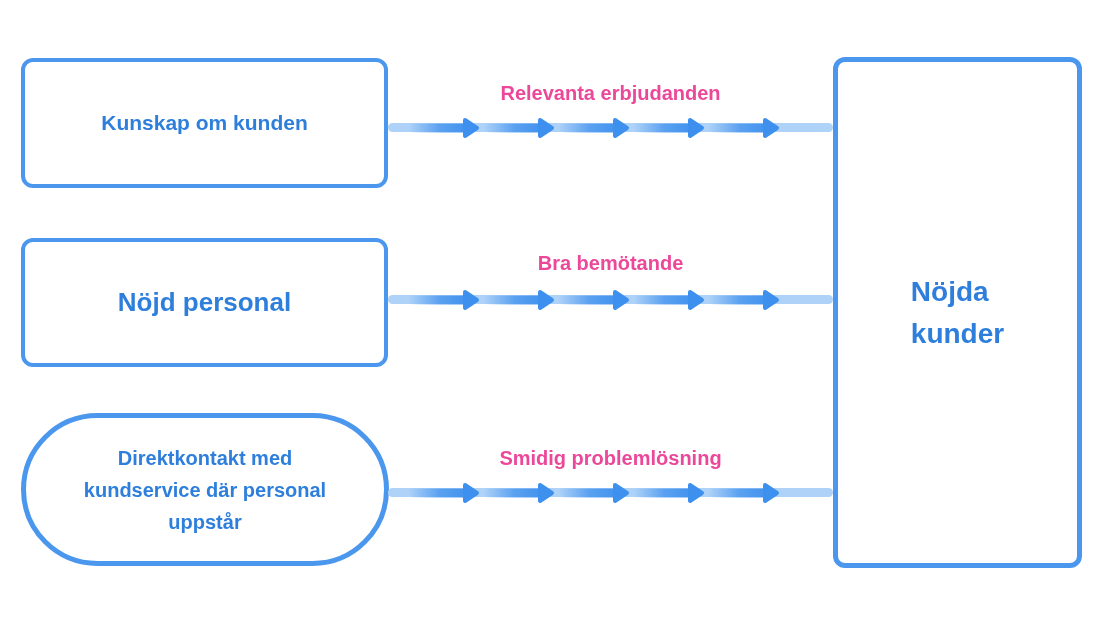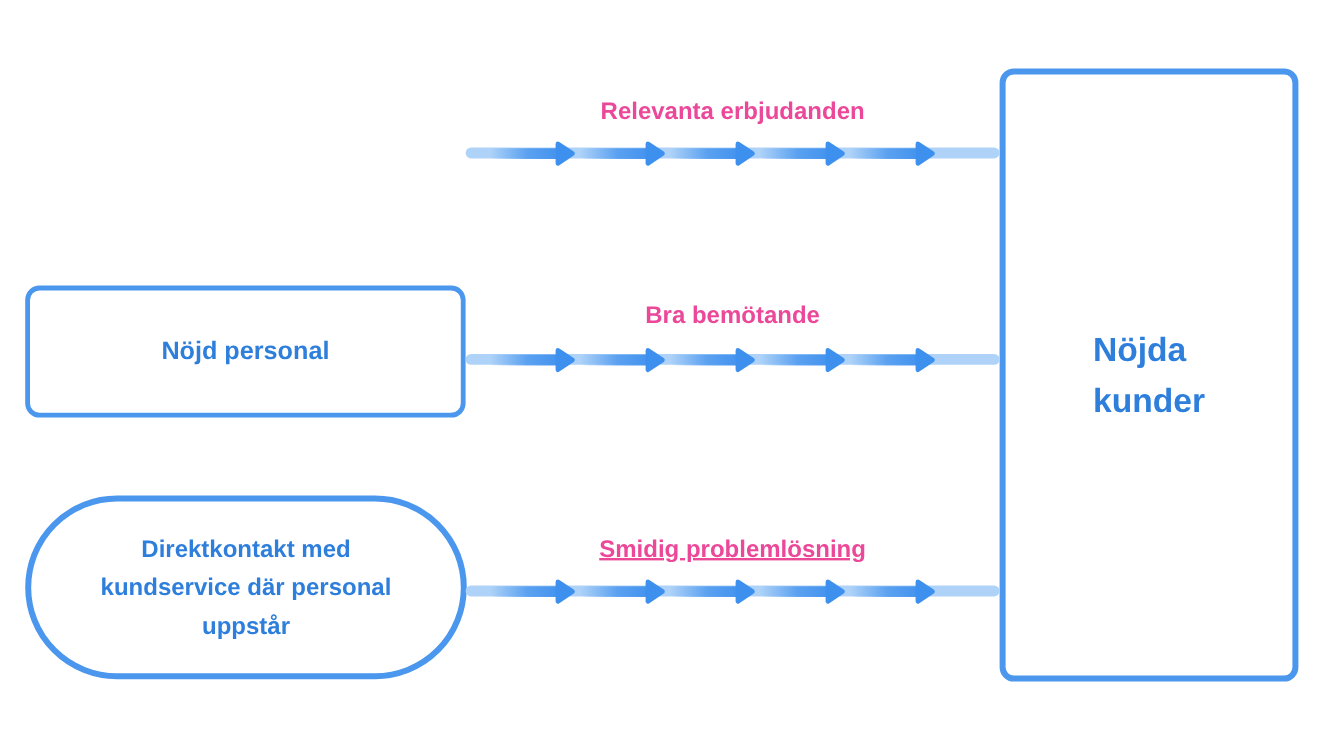--- a/index.html
+++ b/index.html
@@ -24,40 +24,40 @@
     border-radius: 12px;
     display: flex;
     align-items: center;
     justify-content: center;
     text-align: center;
     color: #2E7FDC;
     font-weight: bold;
   }
   .node .node-label { display: block; }
   .node-kunskap   { left: 21px;  top: 58px;  width: 367px; height: 130px; font-size: 21px; }
-  .node-personal  { left: 21px;  top: 238px; width: 367px; height: 110px; font-size: 21px; }
+  .node-personal  { left: 21px;  top: 238px; width: 367px; height: 129px; font-size: 26px; }
   .node-kontakt   { left: 21px;  top: 413px; width: 368px; height: 153px;
                     border-width: 5px; border-radius: 77px; font-size: 20px; line-height: 1.6; }
   .node-kontakt .node-label { max-width: 292px; }
   .node-kunder    { left: 833px; top: 57px;  width: 249px; height: 511px;
                     border-width: 5px; font-size: 28px; line-height: 1.5; }
   .node-kunder .node-label { width: min-content; text-align: left; }
   
   .flow-label {
     position: absolute;
     left: 388px;
     width: 445px;
     text-align: center;
     color: #ec4899;
     font-weight: bold;
     font-size: 20px;
   }
   .flow1 .flow-label { top: 82px;  }
   .flow2 .flow-label { top: 252px; }
-  .flow3 .flow-label { top: 447px; text-decoration: underline; }
+  .flow3 .flow-label { top: 447px; }
   .track {
     position: absolute;
     left: 388px;
     width: 445px;
     height: 9px;
     border-radius: 4.5px;
     background: #AFD3F8;
   }
   .flow1 .track { top: 123px; }
   .flow2 .track { top: 295px; }
@@ -94,20 +94,23 @@
     stroke: #3E90EE;
     stroke-width: 4;
     stroke-linejoin: round;
   }
 </style>
 </head>
 <body>
 
 <div class="canvas">
 
+  <div class="node node-kunskap">
+    <span class="node-label">Kunskap om kunden</span>
+  </div>
 
   <div class="node node-personal">
     <span class="node-label">Nöjd personal</span>
   </div>
 
   <div class="node node-kontakt">
     <span class="node-label">Direktkontakt med kundservice där personal uppstår</span>
   </div>
 
   <div class="node node-kunder">

